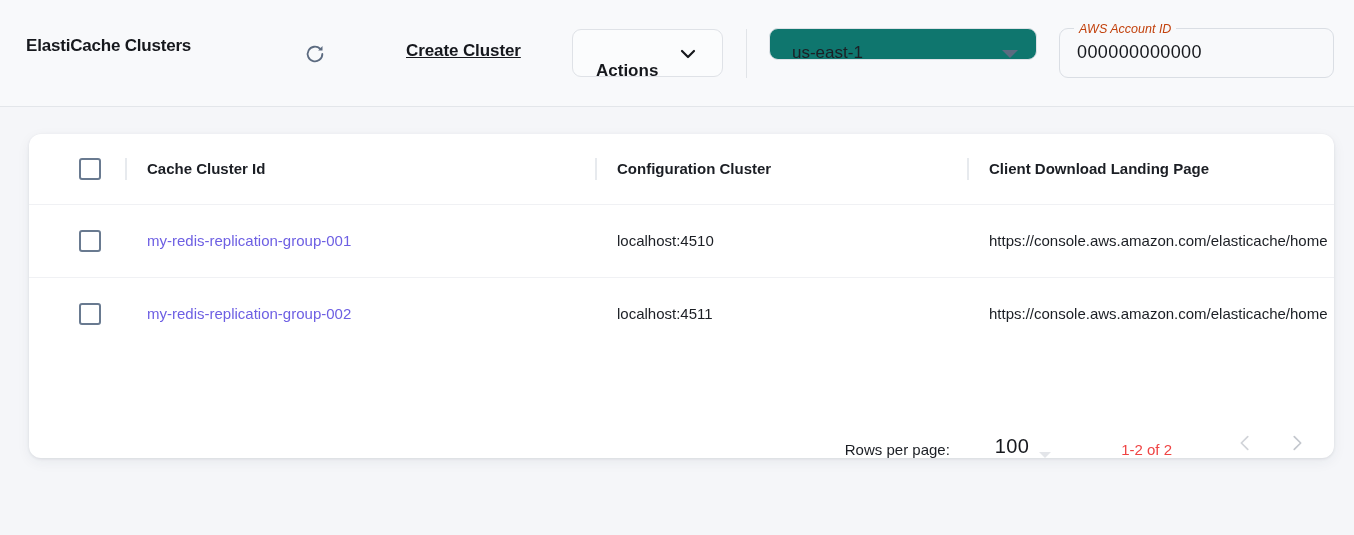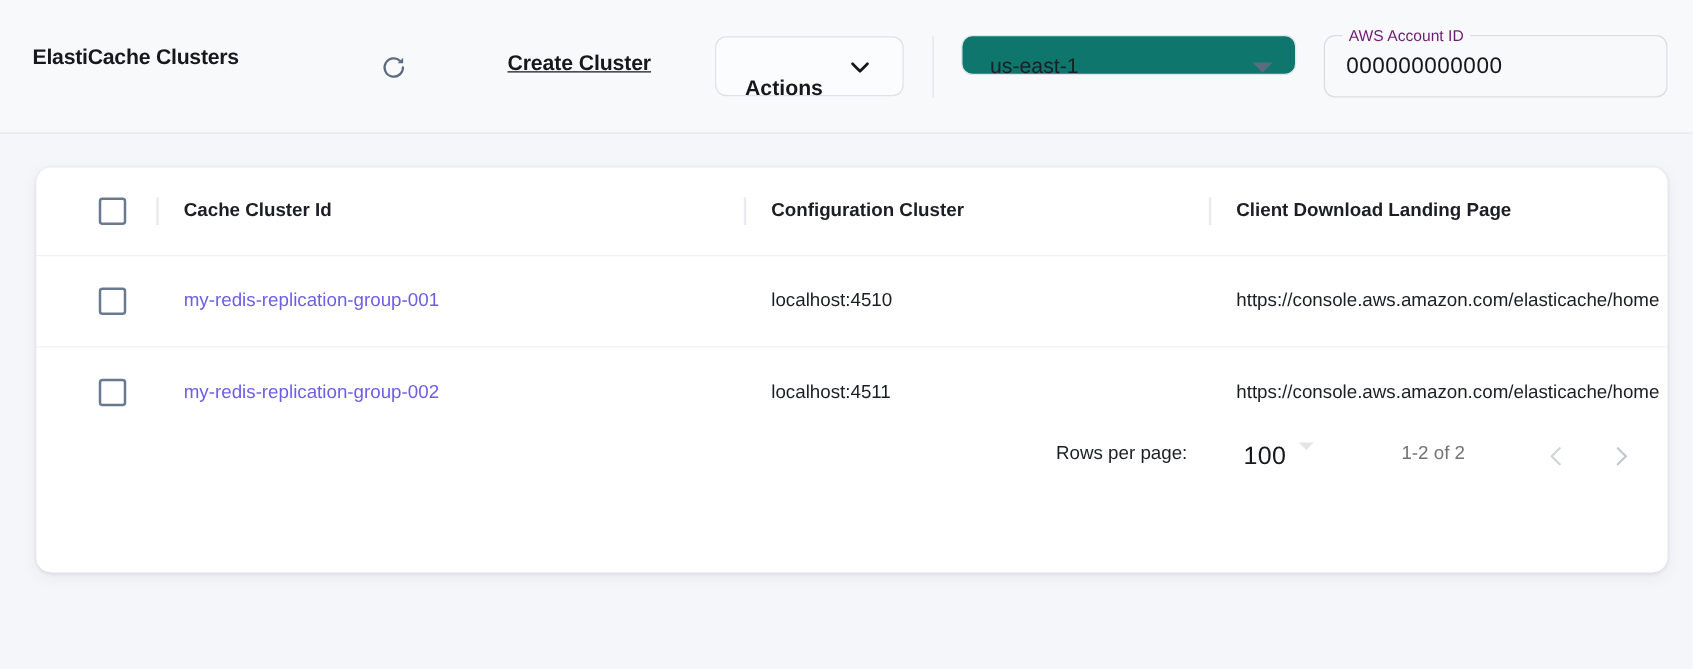--- a/index.html
+++ b/index.html
@@ -69,22 +69,23 @@
   .acct-field {
     position: absolute; left: 1059px; top: 28px;
     width: 275px; height: 50px;
     border: 1px solid #dadee4; border-radius: 9px;
     background: transparent;
   }
   .acct-notch {
     position: absolute; left: 14px; top: -8px;
     height: 16px; background: #f8f9fb;
     padding: 0 5px;
-    font-size: 12.5px; color: #701a75;
+    font-size: 12.5px; color: #c2410c;
     line-height: 16px;
+    font-style: italic;
   }
   .acct-value {
     position: absolute; left: 17px; top: 13px;
     font-size: 18px; color: #16181d;
     font-family: "Liberation Sans", sans-serif;
     letter-spacing: 0.4px;
   }
 
   
   .card {
@@ -133,36 +134,36 @@
   .cbx {
     width: 22px; height: 22px;
     border: 2px solid #697a90; border-radius: 3px;
     background: #fff; cursor: pointer; display: block;
   }
 
   
   .pager {
     position: absolute; left: 0; bottom: 0;
     width: 100%; height: 104px;
-    display: flex; align-items: flex-start; justify-content: flex-end;
+    display: flex; align-items: flex-end; justify-content: flex-end;
     padding-right: 26px;
   }
   .pg-label { font-size: 15px; color: #1b1e24; }
   .pg-rows {
     margin-left: 45px; font-size: 20px; color: #16181d;
     cursor: pointer; letter-spacing: 0.3px;
   }
   .pg-caret {
     margin-left: 10px; width: 0; height: 0;
     border-left: 6px solid transparent;
     border-right: 6px solid transparent;
     border-top: 6px solid #e3e5e9;
     display: inline-block; cursor: pointer;
   }
-  .pg-range { margin-left: 70px; font-size: 15px; color: #737373; }
+  .pg-range { margin-left: 70px; font-size: 15px; color: #ef4444; }
   .pg-prev { margin-left: 62px; cursor: pointer; opacity: .85; }
   .pg-next { margin-left: 30px; cursor: pointer; opacity: .85; }
 </style>
 </head>
 <body>
 
 <div class="page">
 
   <div class="header">
 

